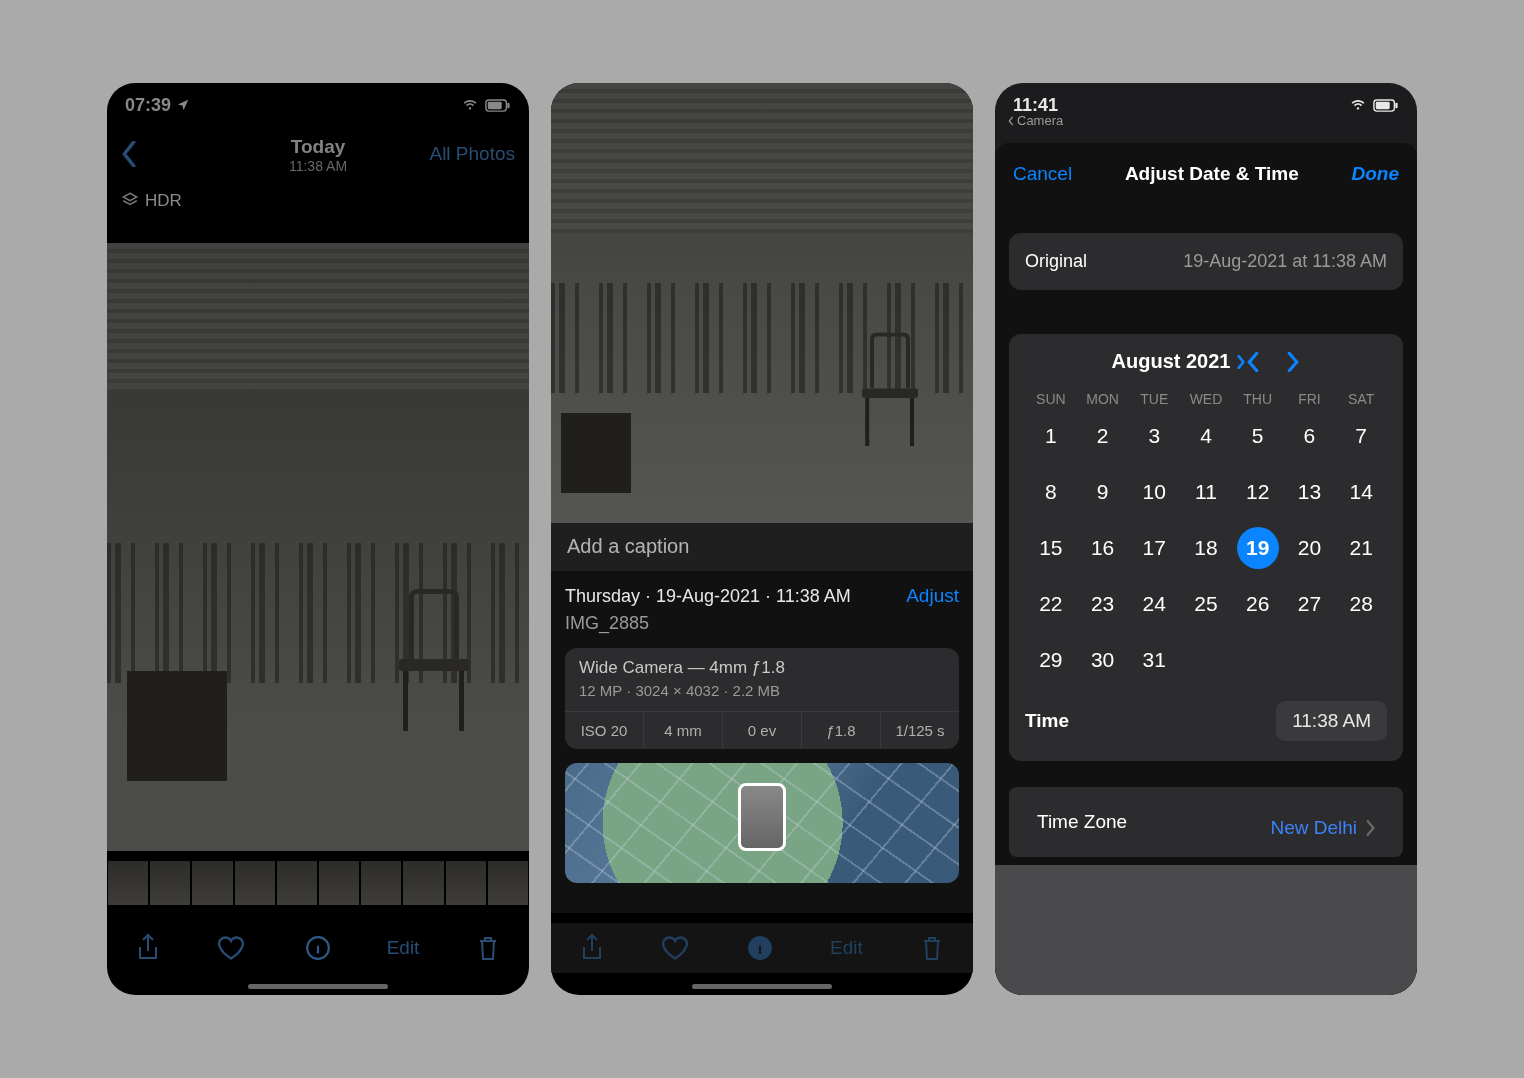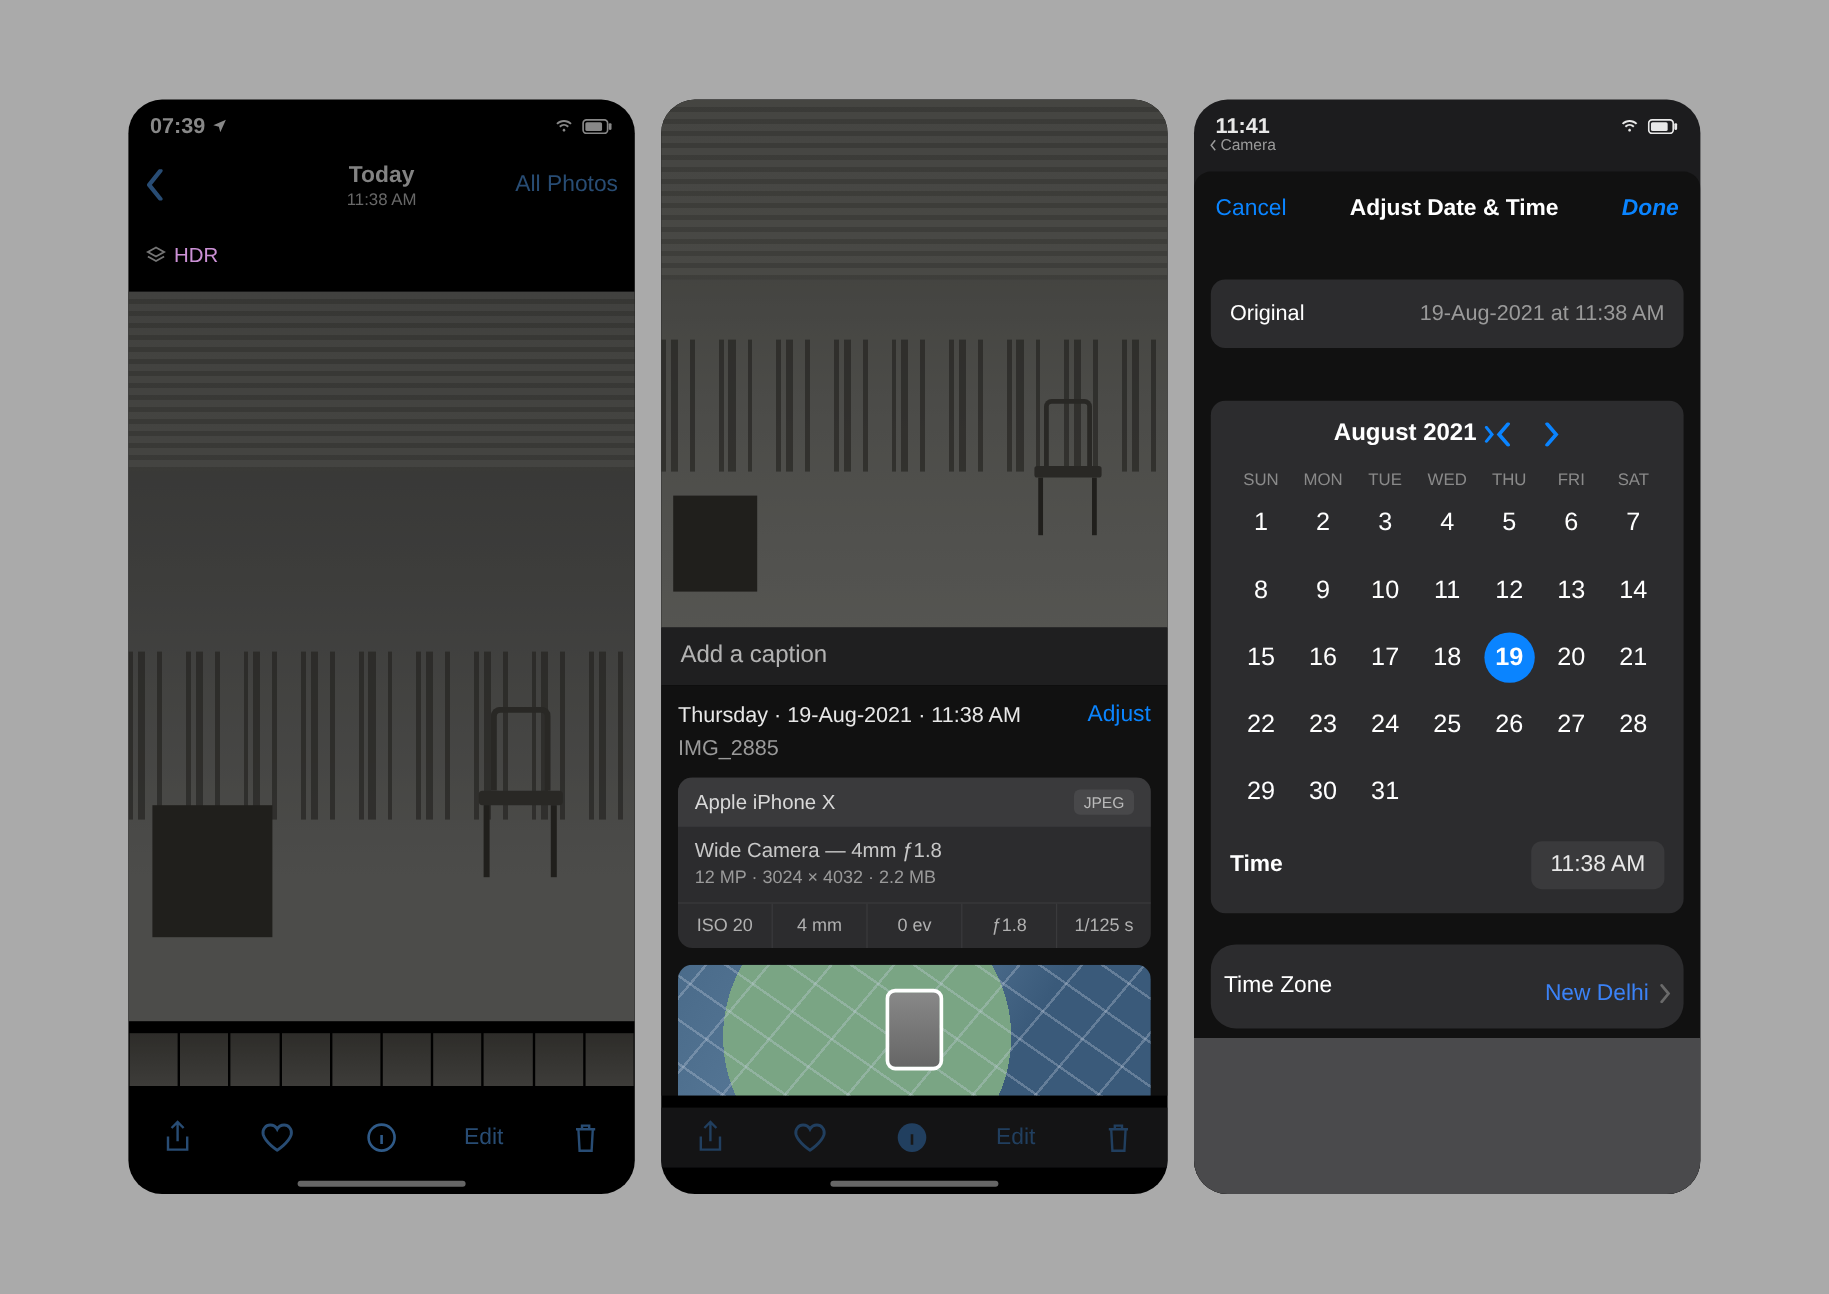--- a/index.html
+++ b/index.html
@@ -64,23 +64,23 @@
   }
   .s1-header .title { text-align: center; line-height: 1.15; }
   .s1-header .title .day { font-size: 19px; font-weight: 600; color: #9a9a9a; }
   .s1-header .title .time { font-size: 14px; color: #7a7a7a; }
   .s1-header .allphotos {
     position: absolute; right: 14px; top: 16px;
     font-size: 19px; color: #2f5a88;
   }
   .s1-hdr {
     position: absolute;
-    top: 120px; left: 14px;
-    font-size: 17px; color: #f0abfc;
-    display: flex; align-items: center; gap: 6px;
+    top: 108px; left: 14px;
+    font-size: 17px; color: #a3a3a3;
+    display: flex; gap: 6px;
   }
   .s1-photo {
     position: absolute;
     top: 160px; left: 0; right: 0;
     height: 608px;
     background: linear-gradient(180deg,#5a5a57 0%, #6f6f6c 40%, #8a8a86 80%);
     filter: brightness(0.55);
     overflow: hidden;
   }
   .chair {
@@ -314,22 +314,22 @@
   }
   .time-row .label { color: #fff; font-weight: 600; }
   .time-row .pill {
     background: #3a3a3c; color: #e8e8e8;
     padding: 9px 16px; border-radius: 9px;
     font-size: 19px;
   }
   .tz-card {
     margin: 26px 14px 0 14px;
     background: #2c2c2e;
-    border-radius: 21px;
-    padding: 18px 11px;
+    border-radius: 8px;
+    padding: 18px 28px;
     display: flex; justify-content: space-between; align-items: center;
     font-size: 19px;
   }
   .tz-card .label { color: #fff; }
   .tz-card .value { color: #3b82f6; display: flex; align-items: center; gap: 8px; margin-top: 12px;}
   .s3-bottom {
     position: absolute; bottom: 0; left: 0; right: 0; height: 130px;
     background: #4a4a4c;
   }
   
@@ -449,24 +449,20 @@
   <div class="caption">Add a caption</div>
 
   <div class="info-panel">
     <div class="info-row1">
       <span class="date">Thursday · 19-Aug-2021 · 11:38 AM</span>
       <span class="adjust">Adjust</span>
     </div>
     <div class="info-row2">IMG_2885</div>
 
     <div class="camera-card">
-      <div class="camera-head">
-        <span>Apple iPhone X</span>
-        <span class="badge">JPEG</span>
-      </div>
       <div class="camera-body">
         <div class="lens">Wide Camera — 4mm ƒ1.8</div>
         <div class="specs">12 MP  ·  3024 × 4032  ·  2.2 MB</div>
       </div>
       <div class="camera-strip">
         <div>ISO 20</div>
         <div>4 mm</div>
         <div>0 ev</div>
         <div>ƒ1.8</div>
         <div>1/125 s</div>

